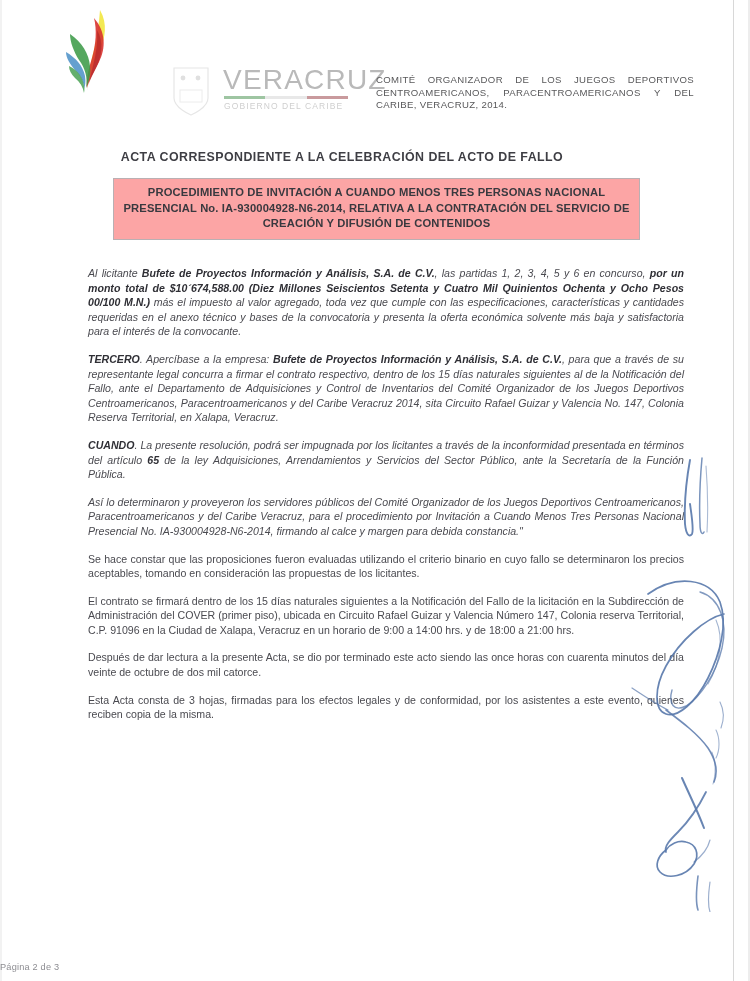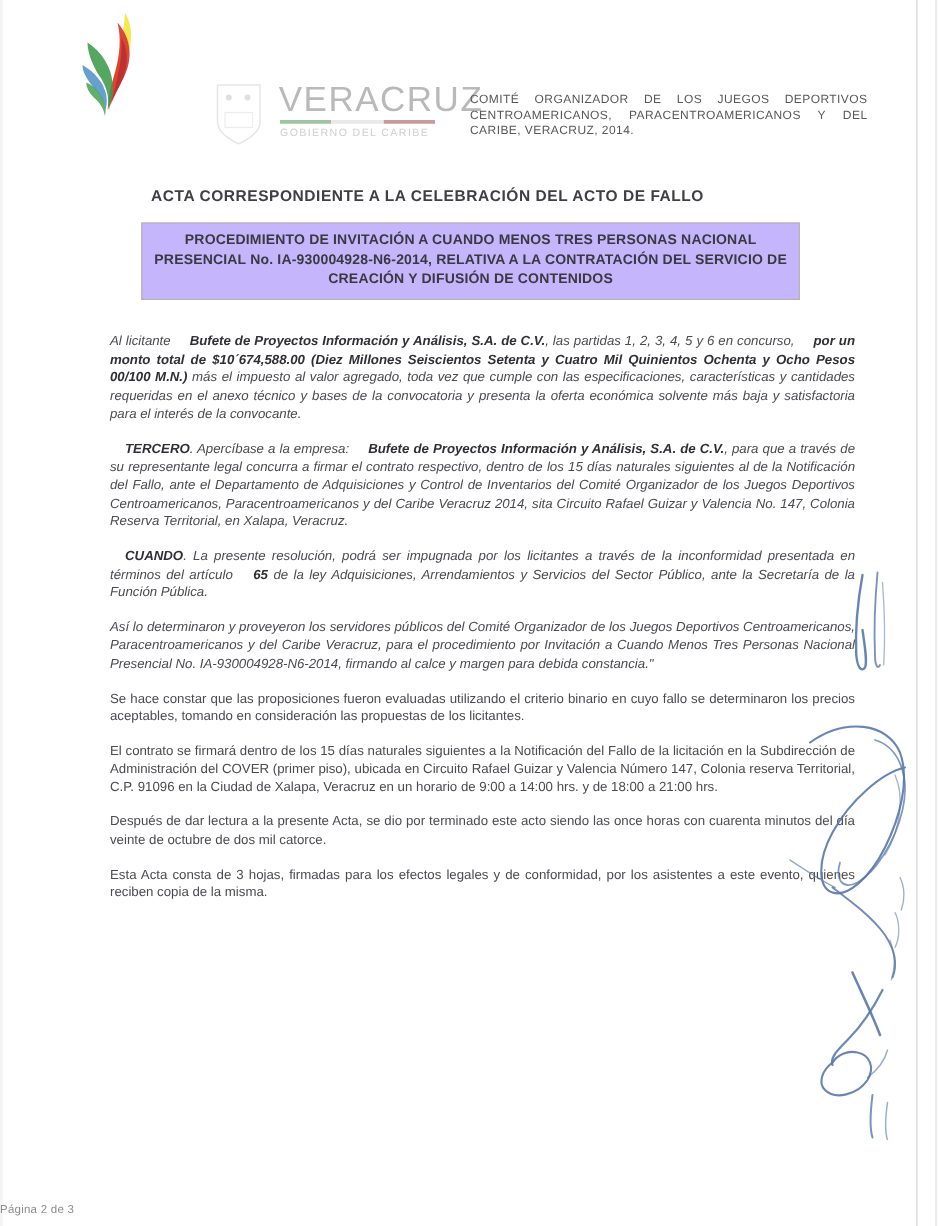--- a/index.html
+++ b/index.html
@@ -172,21 +172,21 @@
     letter-spacing: 0.45px;
     color: #3e3e44;
   }
   .title-box {
     position: absolute;
     left: 113px;
     top: 178px;
     width: 527px;
     padding: 6px 6px 7px 6px;
     box-sizing: border-box;
-    background: #c4b5fd;
+    background: #fca5a5;
     border: 1px solid #b9b0b3;
     text-align: center;
     font-size: 11.2px;
     font-weight: bold;
     line-height: 15.5px;
     letter-spacing: 0.15px;
     color: #39393f;
   }
 
   
@@ -202,21 +202,20 @@
     line-height: 14.6px;
     text-align: justify;
     color: #4a4a50;
   }
   p.italic {
     font-style: italic;
   }
   p.italic b {
     font-weight: bold;
     color: #2f2f35;
-    margin-left: 12px;
   }
   p.plain {
     color: #4a4a50;
   }
   .gap-sm { margin-bottom: 18px; }
   .gap-md { margin-bottom: 26px; }
   .gap-xl { margin-bottom: 36px; }
 
   .footer {
     position: absolute;

